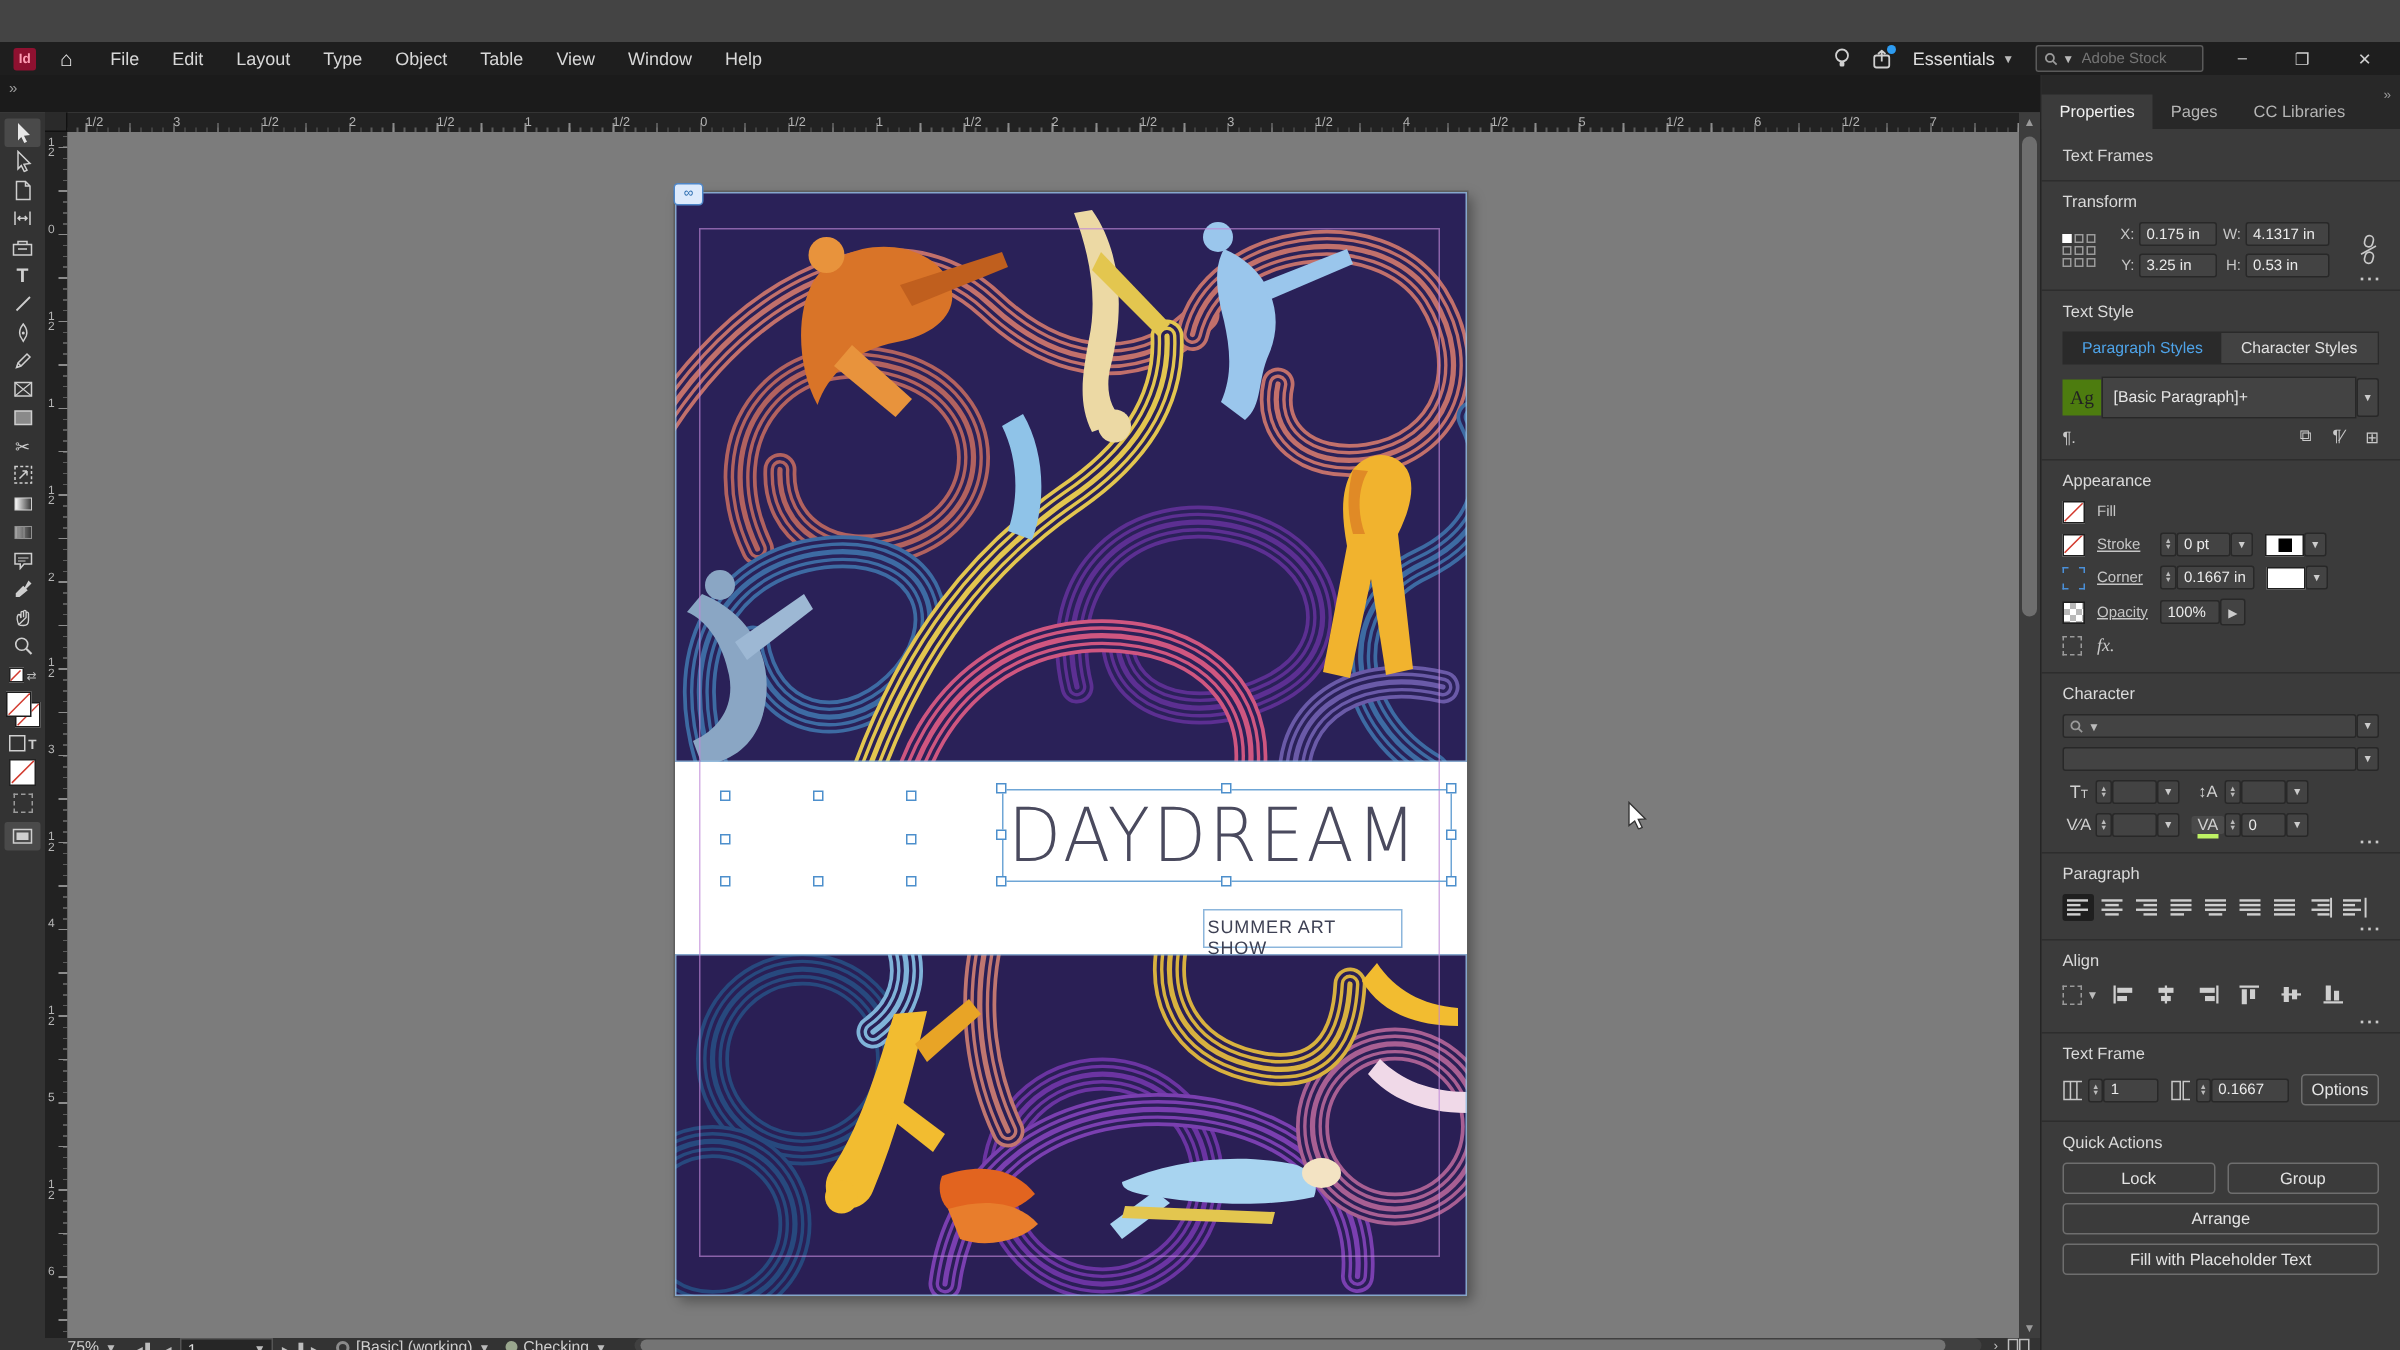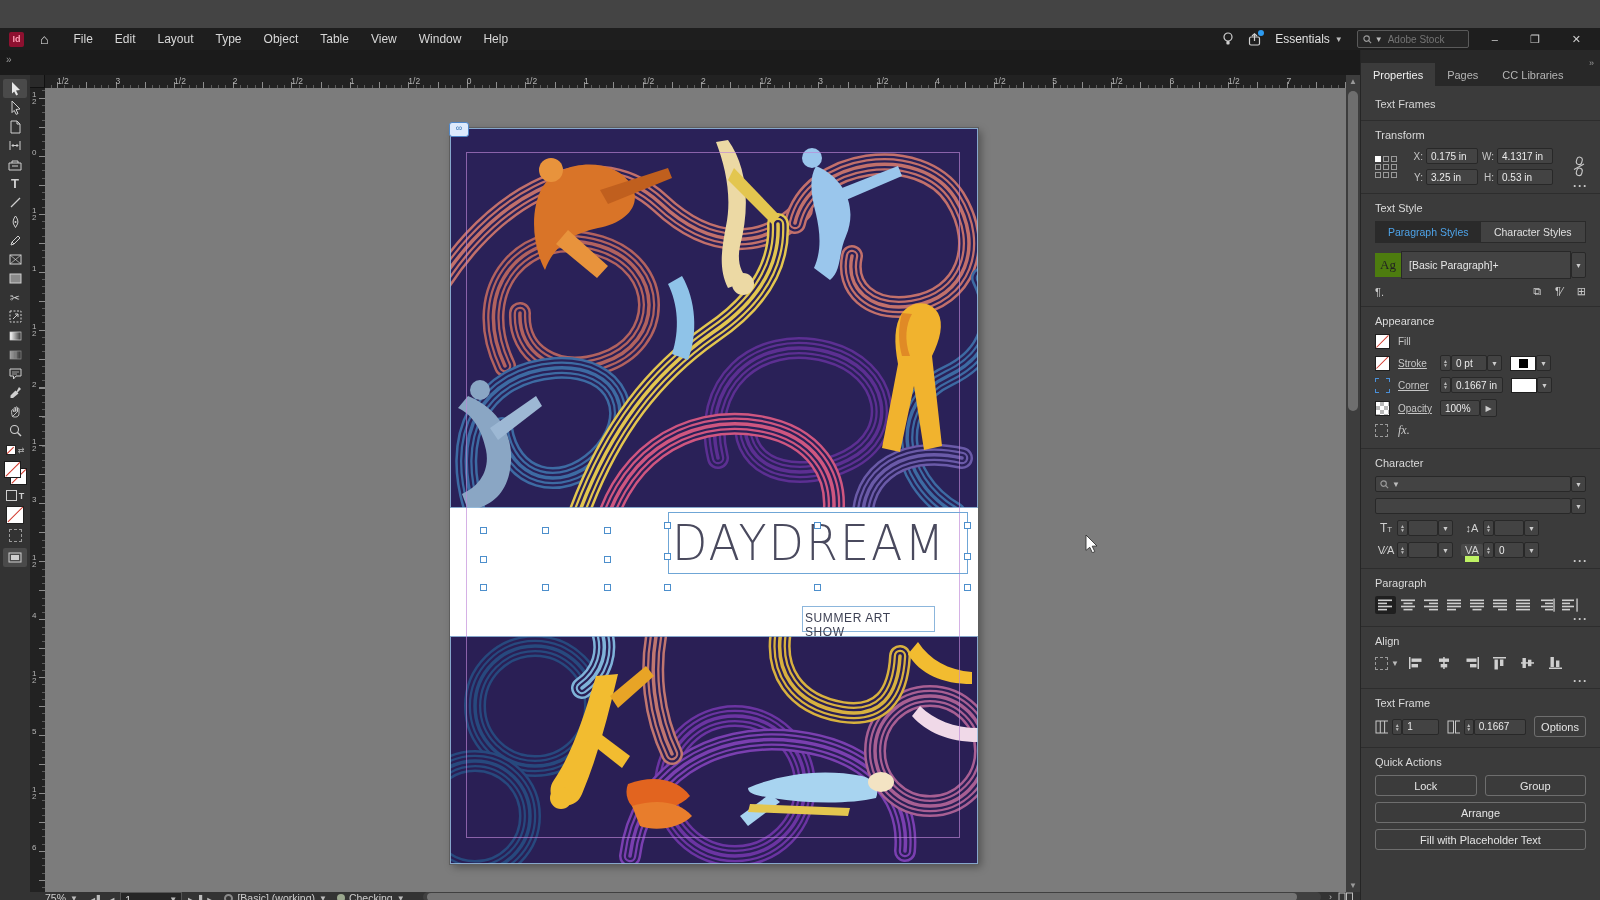--- a/index.html
+++ b/index.html
@@ -59,21 +59,21 @@
   
   #canvas{position:absolute;left:45px;top:60px;width:1301px;height:804px;background:#7c7c7c;overflow:hidden;}
   #page{position:absolute;left:405px;top:40px;width:528px;height:736px;background:#ffffff;
         box-shadow:0 0 0 1px #5e5e5e,3px 3px 8px rgba(0,0,0,.35);}
   #art-top{position:absolute;left:0;top:0;}
   #art-bottom{position:absolute;left:0;top:508px;}
   .fedge{position:absolute;border:1px solid rgba(150,190,225,.85);pointer-events:none;box-sizing:border-box;}
   #mguide{position:absolute;left:16px;top:24px;width:494px;height:686px;border:1px solid rgba(190,135,215,.65);pointer-events:none;box-sizing:border-box;}
   .tf{position:absolute;border:1px solid #6fa6d6;box-sizing:border-box;color:#3e4154;}
   #tfA{left:34px;top:403px;width:124px;height:57px;padding:3px 0 0 5px;font-size:11.5px;letter-spacing:.6px;line-height:18px;}
-  #tfB{left:218px;top:384px;width:300px;height:62px;display:flex;align-items:center;}
+  #tfB{left:218px;top:398px;width:300px;height:62px;display:flex;align-items:center;}
   #tfB .bigword{font-family:"DejaVu Sans","Liberation Sans",sans-serif;font-weight:100;font-size:46px;
         letter-spacing:2px;color:#4a4a5e;padding-left:3px;transform:scaleY(1.08);transform-origin:left center;white-space:nowrap;}
   #tfC{left:352px;top:478px;width:133px;height:26px;border:1px solid #8cb6dc;font-size:12px;letter-spacing:.6px;padding:4px 0 0 2px;}
   .handle{position:absolute;width:7px;height:7px;background:#fff;border:1px solid #4d8fcc;box-sizing:border-box;margin:-4px 0 0 -4px;z-index:5;}
   #linkbadge{position:absolute;left:-1px;top:-6px;width:18px;height:13px;background:#ddeafc;border:1px solid #4e86c8;
              border-radius:3px;color:#2f6fb2;font-size:9px;line-height:11px;text-align:center;z-index:6;}
   #cursor{position:absolute;left:1040px;top:446px;z-index:50;}
   
   #vscroll{position:absolute;left:1346px;top:47px;width:14px;height:817px;background:#3d3d3d;}
   #vthumb{position:absolute;left:2px;top:16px;width:10px;height:320px;background:#6e6e6e;border-radius:5px;}
@@ -729,21 +729,21 @@
           </div>
         <div class="dd">▼</div>
       </div>
       <div class="row" style="margin-bottom:2px;">
         <span class="cicon">V⁄A</span>
         <span class="stepper">▲<br>▼</span>
         <div class="fld" style="width:30px;">
             <span></span>
           </div>
         <div class="dd">▼</div>
-        <span class="cicon" style="margin-left:8px;background:#4a4a4a;border-radius:2px;"><span style="border-bottom:6px solid #bef264;">VA</span></span>
+        <span class="cicon" style="margin-left:8px;background:#4a4a4a;border-radius:2px;"><span style="border-bottom:3px solid #bef264;">VA</span></span>
         <span class="stepper">▲<br>▼</span>
         <div class="fld" style="width:30px;">
             <span>0</span>
           </div>
         <div class="dd">▼</div>
       </div>
       <div class="more">···</div>
     </div>
 
     <div class="sec">

